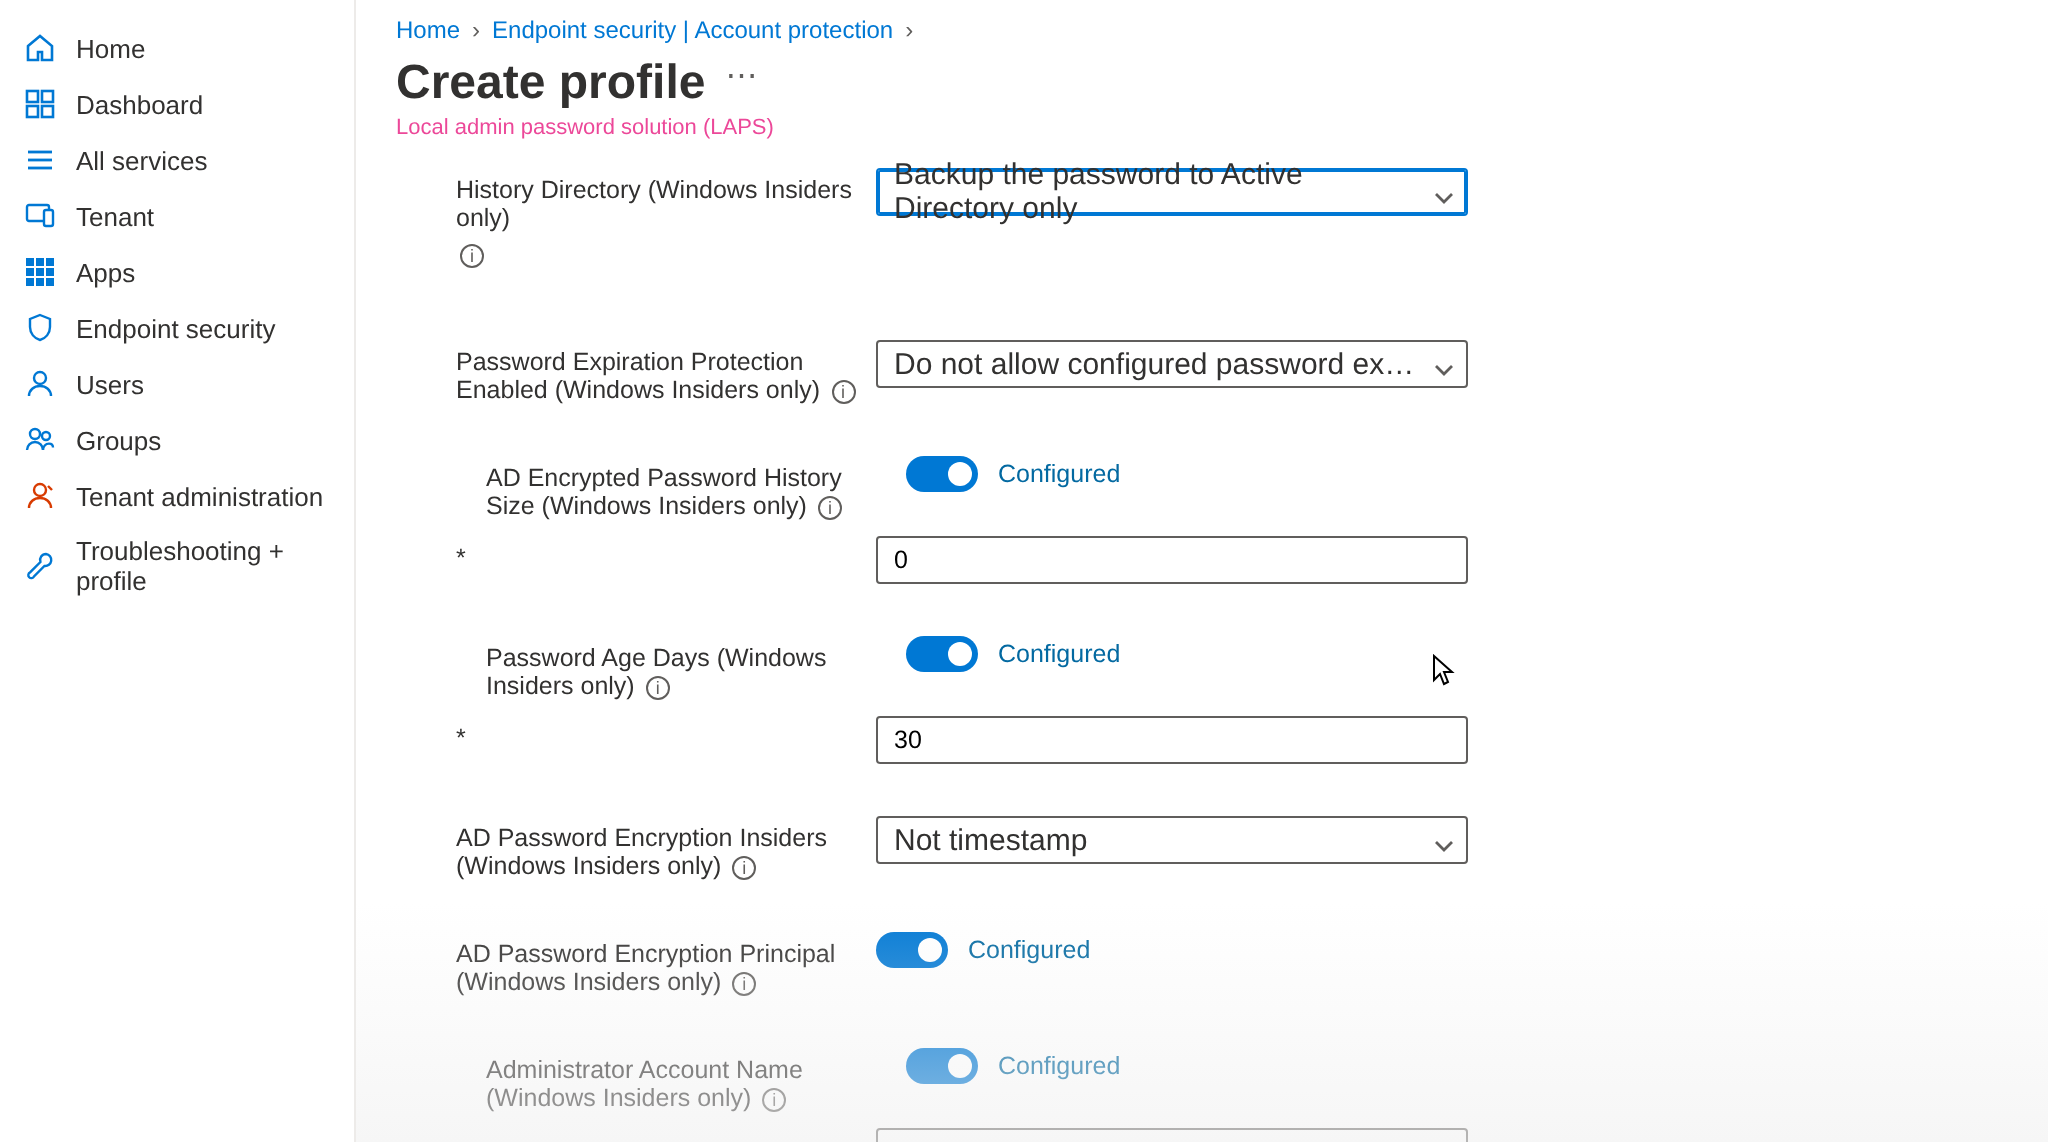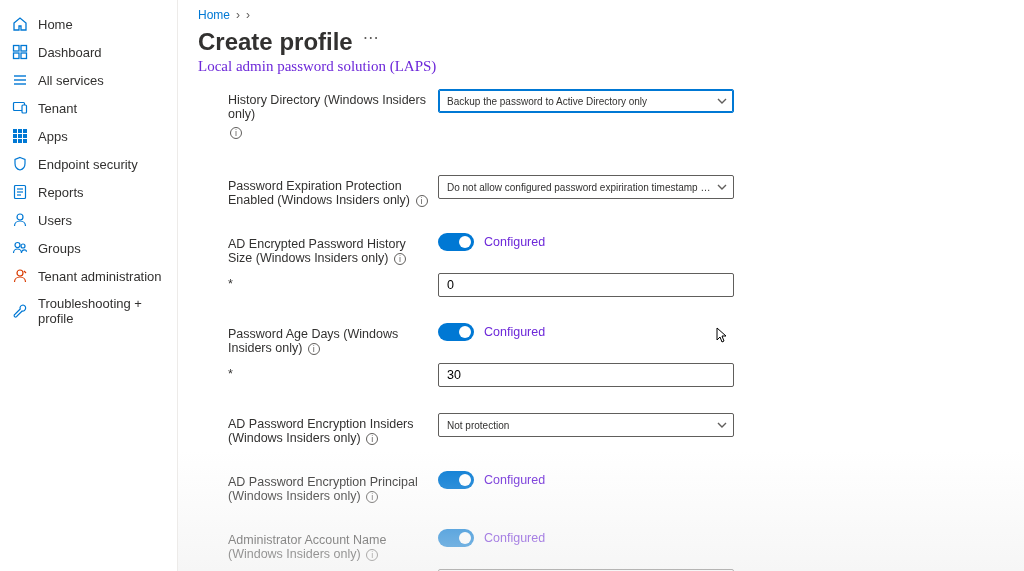--- a/index.html
+++ b/index.html
@@ -55,35 +55,34 @@
   .title-row {
     display: flex;
     gap: 10px;
   }
   .page-title {
     font-size: 24px;
     font-weight: 600;
     color: #323130;
   }
   .subtitle {
-    font-size: 15px;
-    color: #6d28d9;
+    font-size: 11px;
+    color: #ec4899;
     margin-top: 2px;
     margin-bottom: 14px;
-    font-family: Liberation Serif, serif;
   }
   .form {
     padding-left: 30px;
   }
   .form-row {
     display: flex;
     align-items: flex-start;
     margin-bottom: 12px;
   }
-  .form-row.tight { margin-bottom: 8px; }
+  .form-row.tight { margin-bottom: 8px; margin-left: 15px; }
   .label-col {
     width: 210px;
     flex-shrink: 0;
     font-size: 12.5px;
     color: #323130;
     padding-top: 4px;
     padding-right: 10px;
   }
   .control-col {
     display: flex;
@@ -102,21 +101,21 @@
     color: #605e5c;
     margin-left: 2px;
     vertical-align: middle;
   }
   .select {
     border: 1px solid #605e5c;
     border-radius: 2px;
     height: 24px;
     width: 296px;
     padding: 0 22px 0 8px;
-    font-size: 10px;
+    font-size: 15px;
     background: #fff;
     display: flex;
     align-items: center;
     position: relative;
     cursor: pointer;
     color: #323130;
   }
   .select.highlight {
     border: 1px solid #0078d4;
     box-shadow: 0 0 0 1px #0078d4 inset;
@@ -153,21 +152,21 @@
     position: absolute;
     width: 12px;
     height: 12px;
     background: #fff;
     border-radius: 50%;
     top: 3px;
     right: 3px;
   }
   .toggle-label {
     font-size: 12.5px;
-    color: #6d28d9;
+    color: #0369a1;
   }
   .section-gap { height: 14px; }
   .section-gap-lg { height: 24px; }
   .ellipsis {
     color: #605e5c;
     font-size: 16px;
     letter-spacing: 1px;
   }
   .cursor {
     position: absolute;
@@ -251,31 +250,20 @@
 
   <div class="nav-item">
     <span class="nav-icon">
       <svg viewBox="0 0 16 16" fill="none" stroke="#0078d4" stroke-width="1.2">
           <path d="M8 1.5l5 2v4c0 3.2-2.2 5.8-5 6.5-2.8-.7-5-3.3-5-6.5v-4l5-2z"></path>
         </svg>
     </span>
     <span>Endpoint security</span>
   </div>
 
-  <div class="nav-item">
-    <span class="nav-icon">
-      <svg viewBox="0 0 16 16" fill="none" stroke="#0078d4" stroke-width="1.2">
-          <rect x="2.5" y="1.5" width="11" height="13" rx="1"></rect>
-          <line x1="5" y1="5" x2="11" y2="5"></line>
-          <line x1="5" y1="8" x2="11" y2="8"></line>
-          <line x1="5" y1="11" x2="9" y2="11"></line>
-        </svg>
-    </span>
-    <span>Reports</span>
-  </div>
 
   <div class="nav-item">
     <span class="nav-icon">
       <svg viewBox="0 0 16 16" fill="none" stroke="#0078d4" stroke-width="1.2">
           <circle cx="8" cy="5" r="3"></circle>
           <path d="M2.5 14c0-3 2.5-5 5.5-5s5.5 2 5.5 5"></path>
         </svg>
     </span>
     <span>Users</span>
   </div>
@@ -312,20 +300,21 @@
     <span>Troubleshooting + profile</span>
   </div>
 
 </nav>
 
 <main class="main">
 
   <div class="breadcrumb">
     <a style="color:#0078d4;cursor:pointer">Home</a>
     <span class="sep">›</span>
+    <a style="color:#0078d4;cursor:pointer">Endpoint security | Account protection</a>
     <span class="sep">›</span>
   </div>
 
   <div class="title-row">
     <h1 class="page-title">Create profile</h1>
     <span class="ellipsis">⋯</span>
   </div>
   <div class="subtitle">Local admin password solution (LAPS)</div>
 
   <div class="form">
@@ -398,21 +387,21 @@
     </div>
 
     <div class="section-gap"></div>
 
     <div class="form-row">
       <div class="label-col">
         <span>AD Password Encryption Insiders (Windows Insiders only)</span> <span class="info-icon">i</span>
       </div>
       <div class="control-col">
         <div class="select">
-          <span>Not protection</span>
+          <span>Not timestamp</span>
           <span class="chev"><svg viewBox="0 0 10 10" fill="none" stroke-width="1.4">
                 <path d="M1 3l4 4 4-4"></path>
               </svg></span>
         </div>
       </div>
     </div>
 
     <div class="section-gap"></div>
 
     <div class="form-row">

